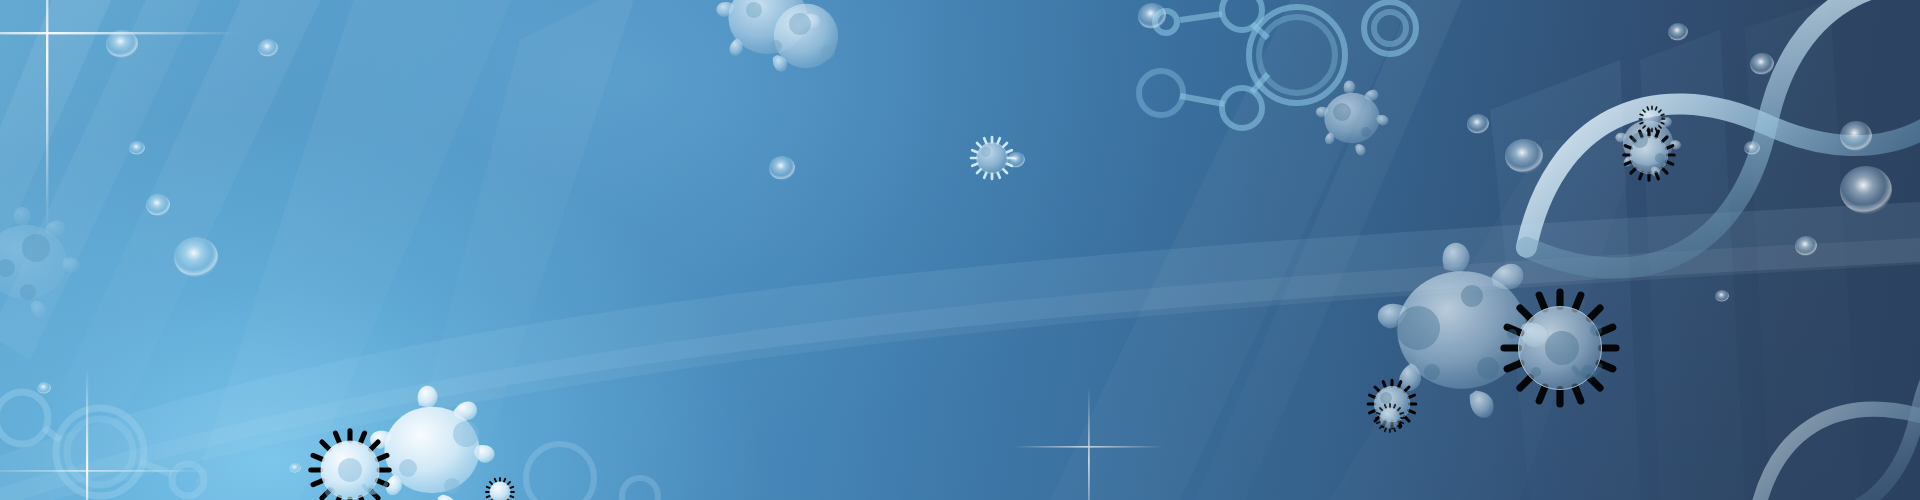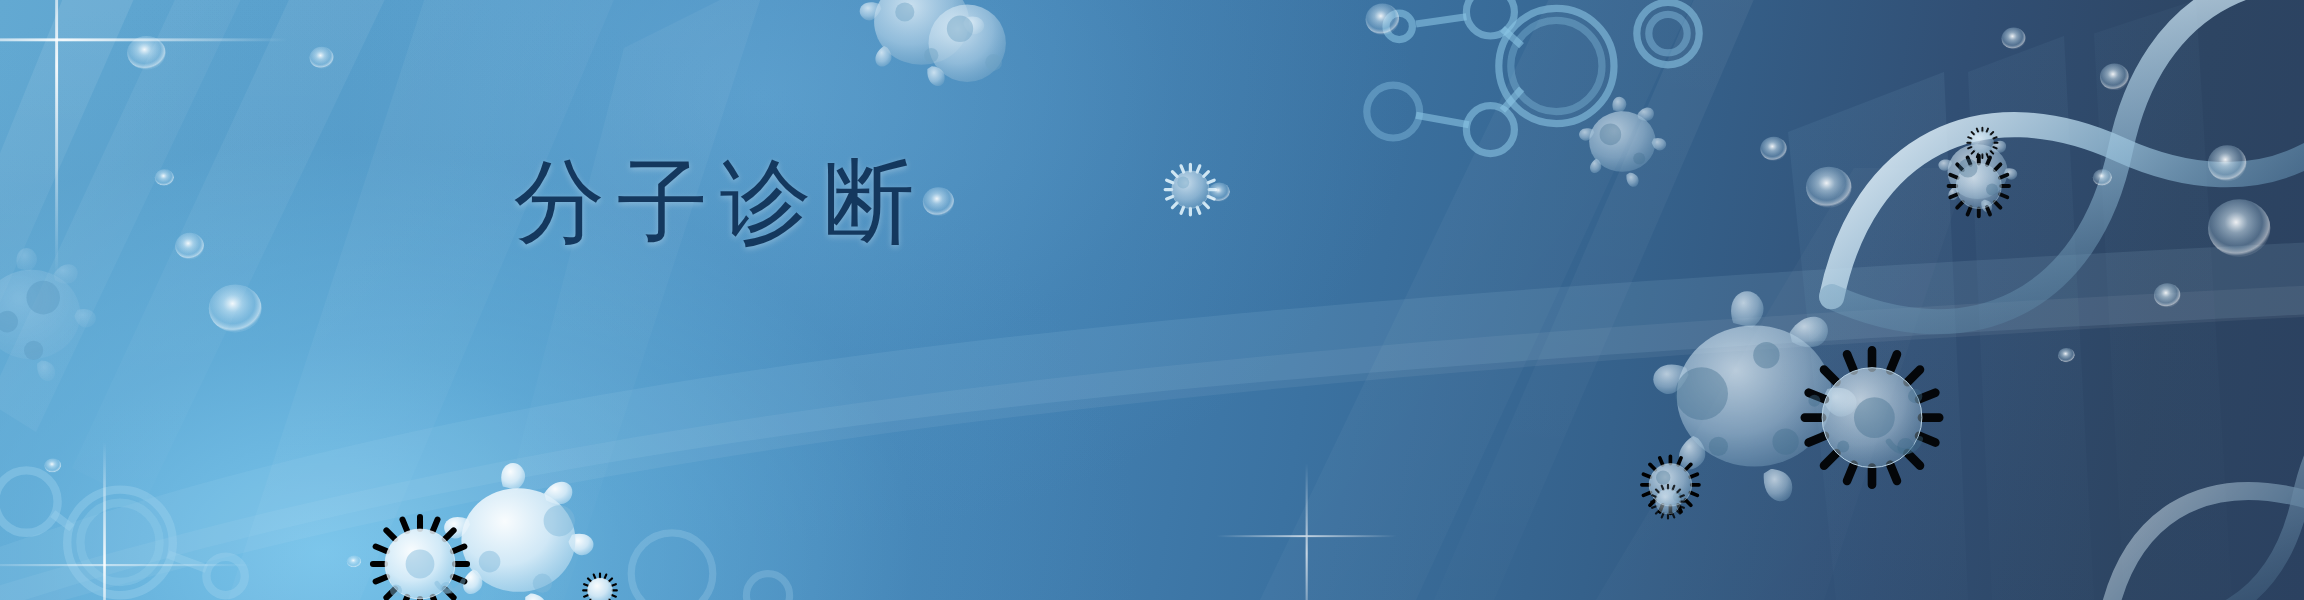--- a/index.html
+++ b/index.html
@@ -407,16 +407,15 @@
       </g>
 
       <g opacity="0.75">
         <rect x="1088" y="386" width="1.8" height="150" fill="url(#sparkV)"></rect>
         <rect x="1014" y="446" width="150" height="1.6" fill="url(#sparkH)"></rect>
       </g>
     </svg>
   </div>
 
   <div id="text-block">
-    <h1 id="main-title">分子诊断</h1>
   </div>
 
 </div>
 
 </body></html>

